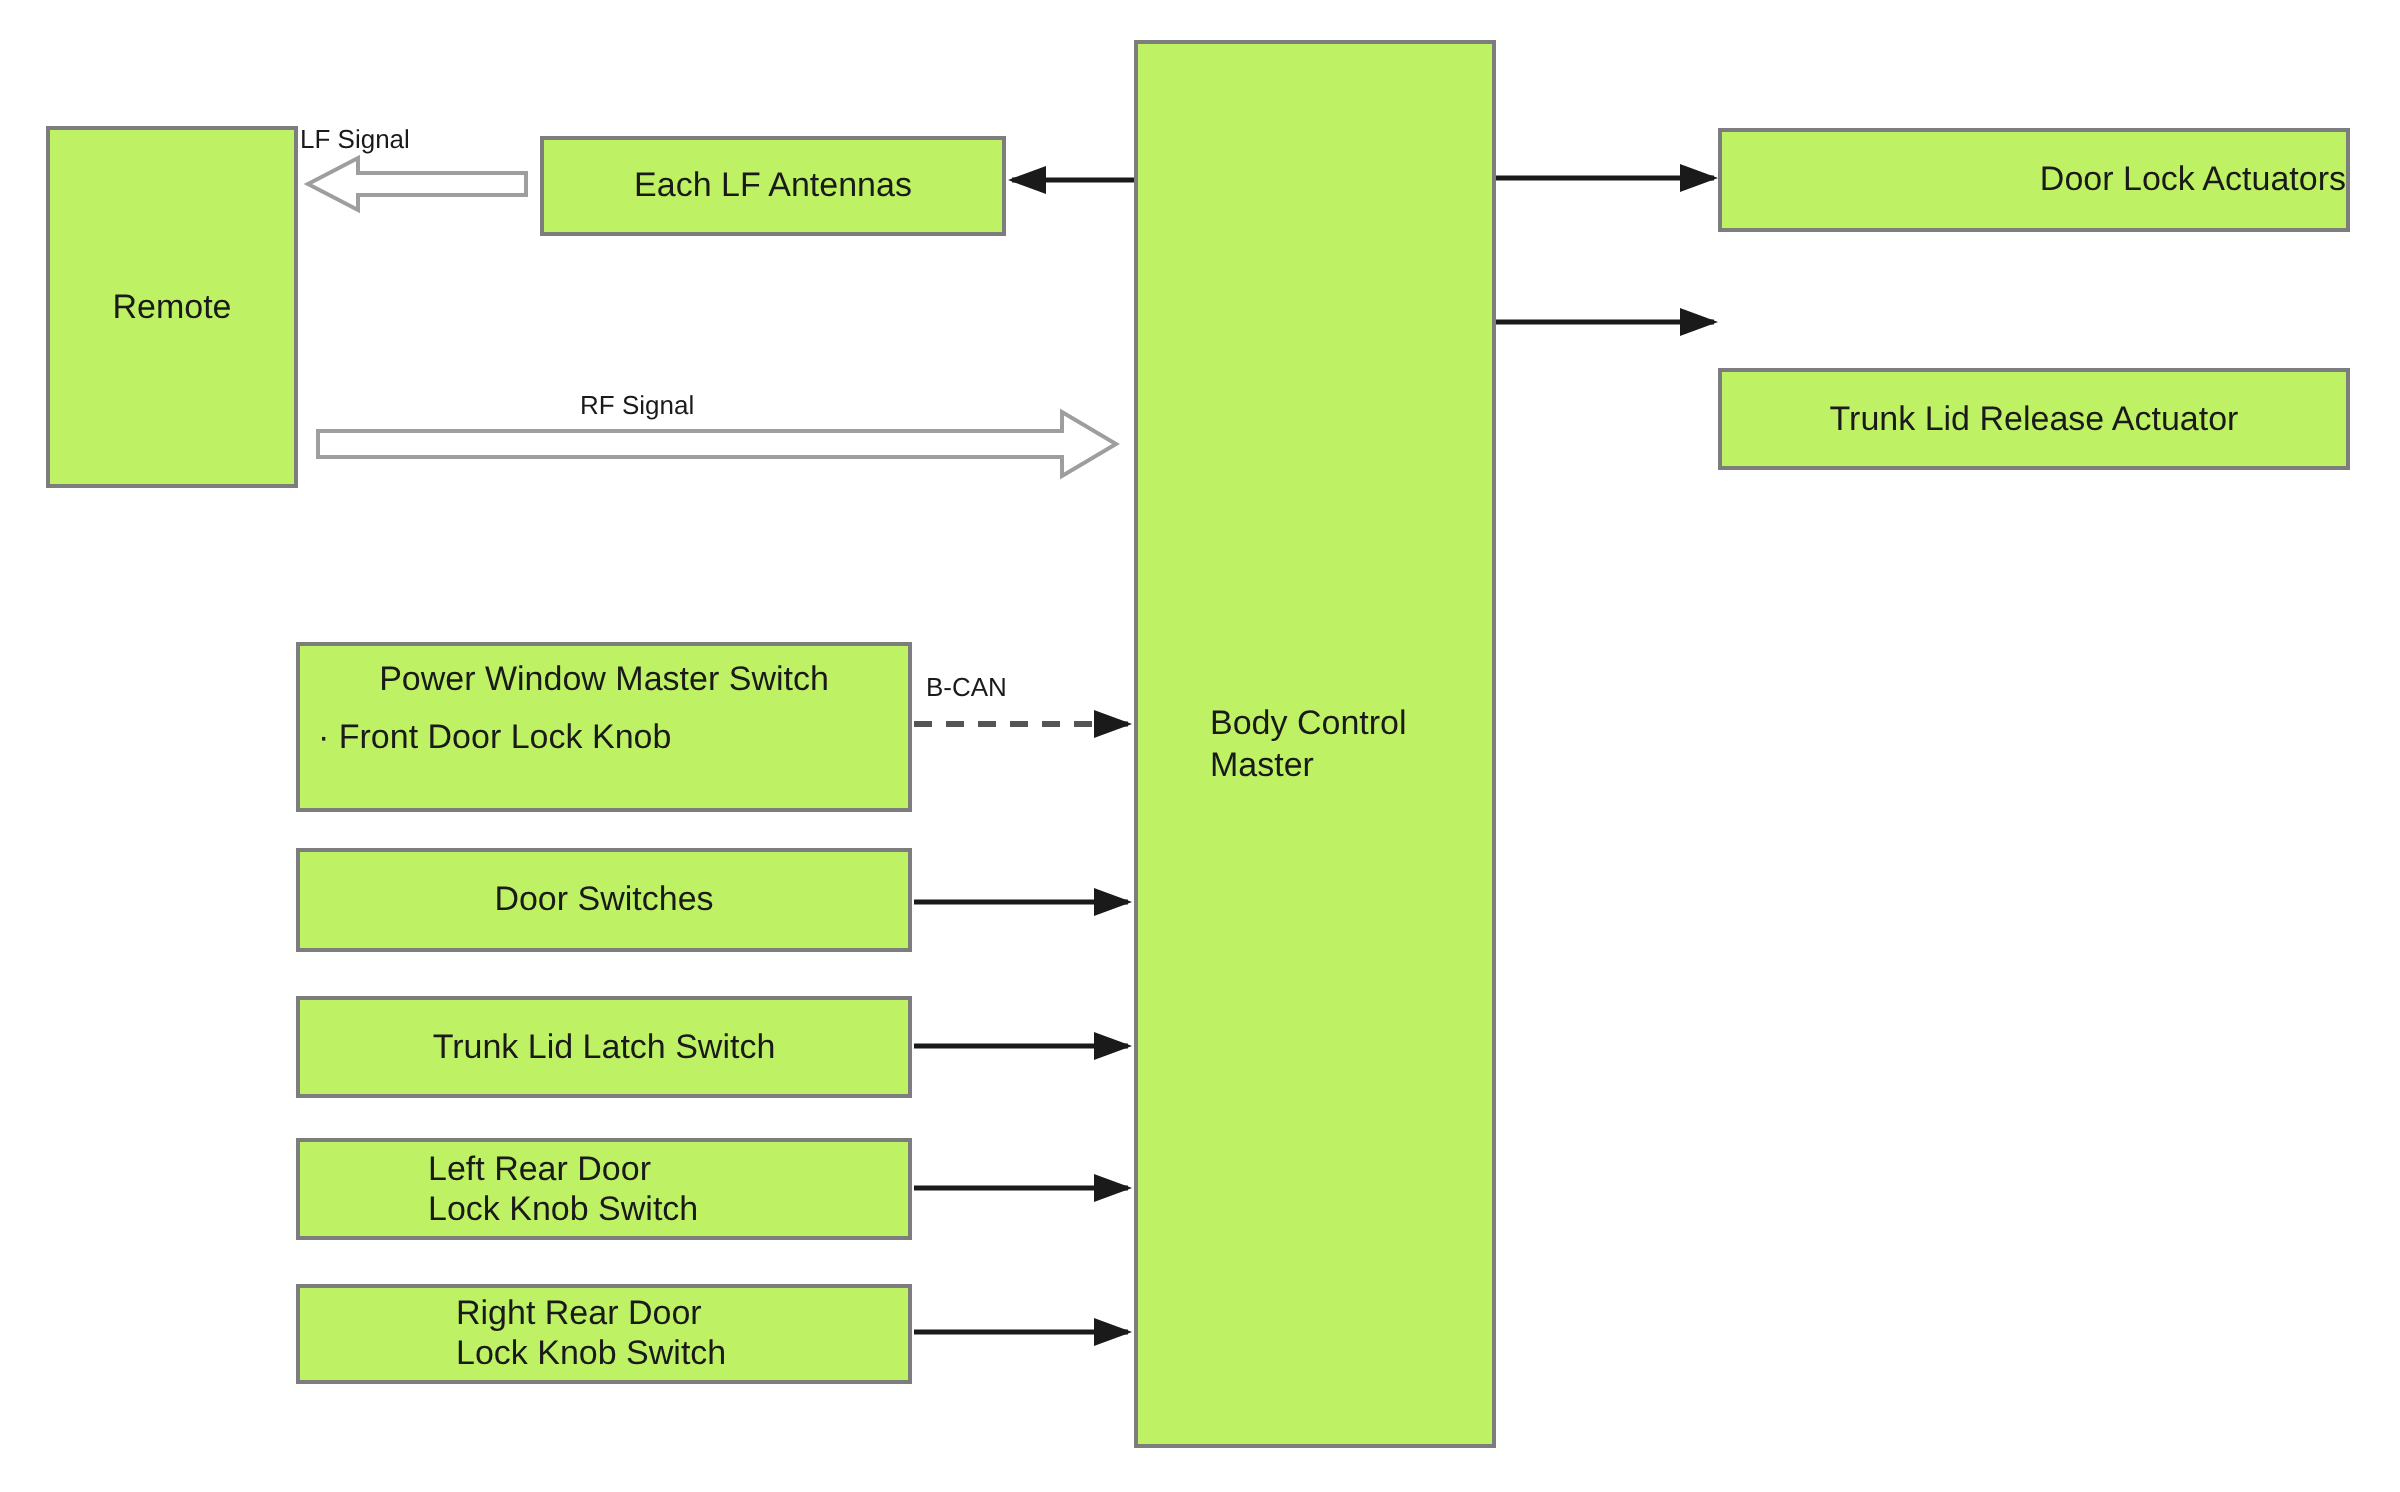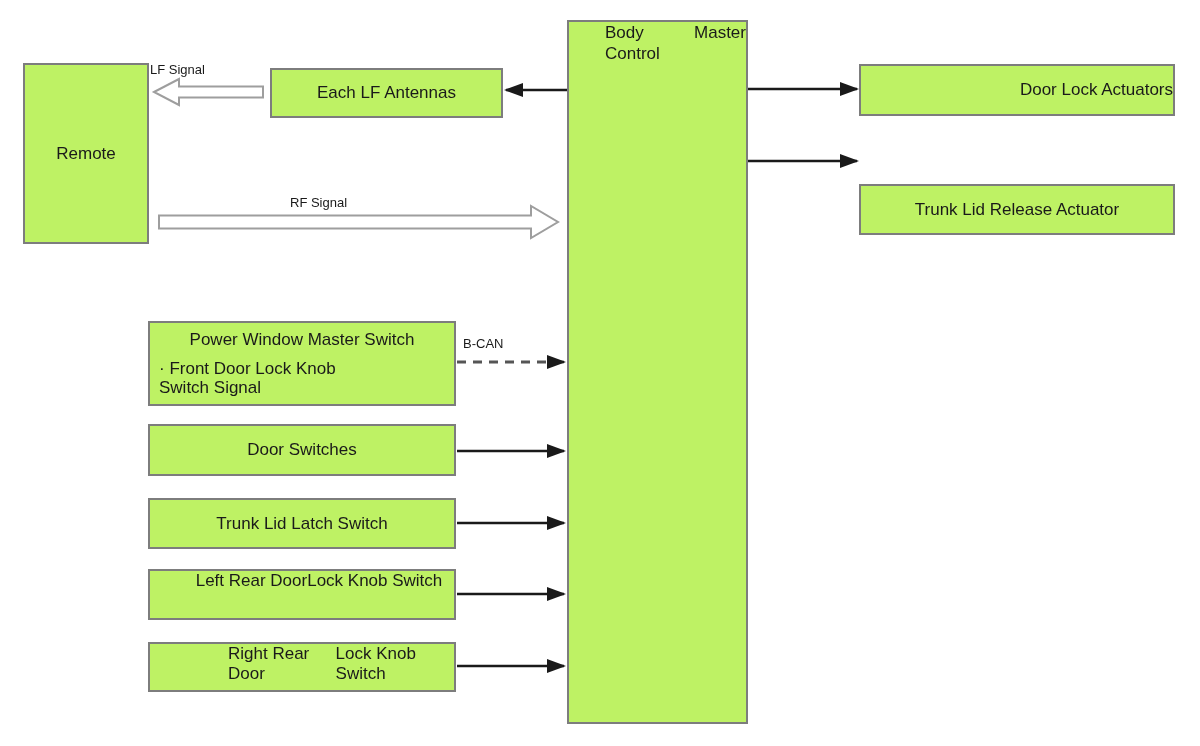--- a/index.html
+++ b/index.html
@@ -26,21 +26,21 @@
     color: #1a1a1a;
   }
   .box.center {
     display: flex;
     align-items: center;
     justify-content: center;
     text-align: center;
   }
   .box.vcenter-left {
     display: flex;
-    flex-direction: row;
+    flex-direction: column;
     justify-content: center;
     align-items: flex-start;
     text-align: left;
   }
   .flow-label {
     position: absolute;
     font-size: 13px;
     line-height: 19px;
     text-align: left;
     white-space: nowrap;
@@ -121,32 +121,31 @@
     <span>Door Lock Actuators</span>
   </div>
 
   <div class="box center" style="left:859px; top:136px; width:316px; height:51px;margin-top:48px;">
     <span>Trunk Lid Release Actuator</span>
   </div>
 
   <div class="box" style="left:148px; top:321px; width:308px; height:85px;">
     <span class="pwms-line1">Power Window Master Switch</span>
     <span class="pwms-line23">· Front Door Lock Knob</span>
-    <span class="pwms-line23">Switch Signal</span>
   </div>
 
   <div class="box center" style="left:148px; top:424px; width:308px; height:52px;">
     <span>Door Switches</span>
   </div>
 
   <div class="box center" style="left:148px; top:498px; width:308px; height:51px;">
     <span>Trunk Lid Latch Switch</span>
   </div>
 
-  <div class="box vcenter-left" style="left:148px; top:569px; width:308px; height:51px; padding-left:34px;">
+  <div class="box vcenter-left" style="left:148px; top:569px; width:308px; height:51px; padding-left:64px;">
     <span class="line">Left Rear Door</span>
     <span class="line">Lock Knob Switch</span>
   </div>
 
   <div class="box vcenter-left" style="left:148px; top:642px; width:308px; height:50px; padding-left:78px;">
     <span class="line">Right Rear Door</span>
     <span class="line">Lock Knob Switch</span>
   </div>
 
   <div class="flow-label" style="left:150px; top:60px; width:120px;">LF Signal</div>

